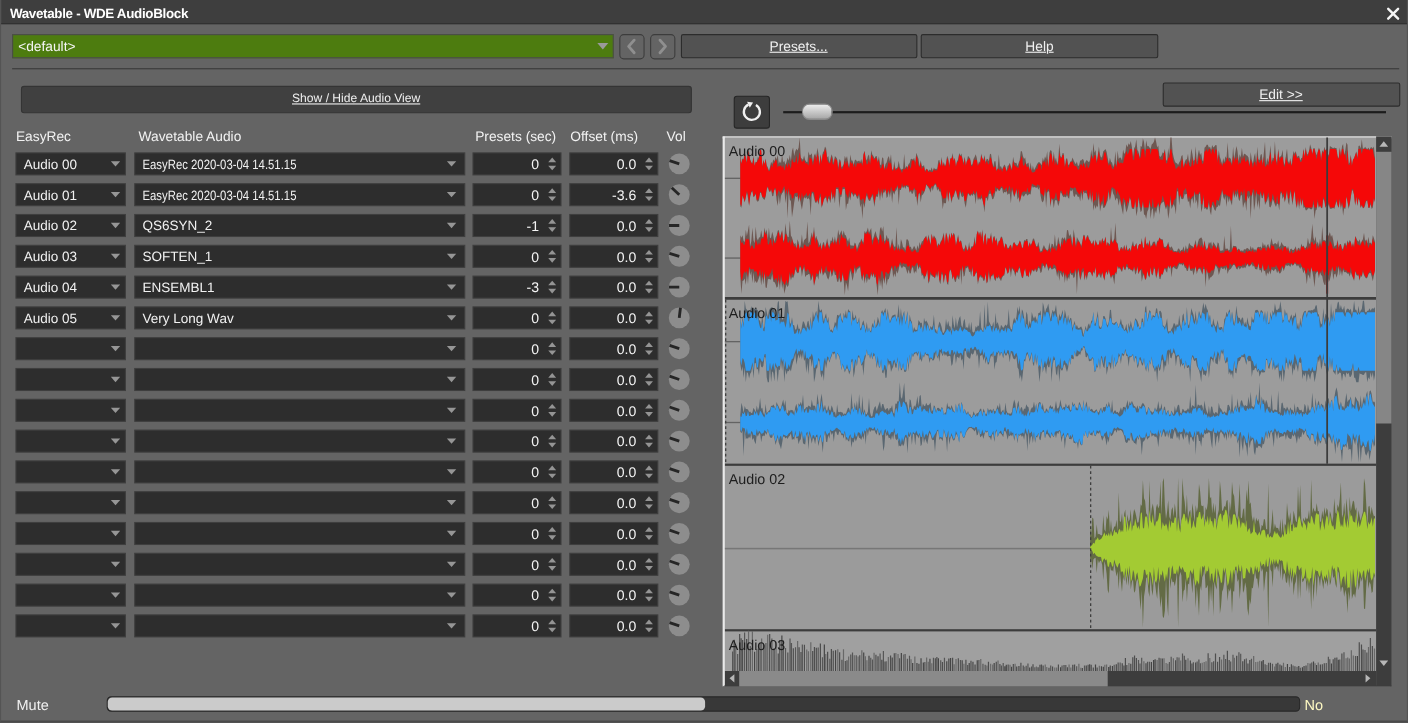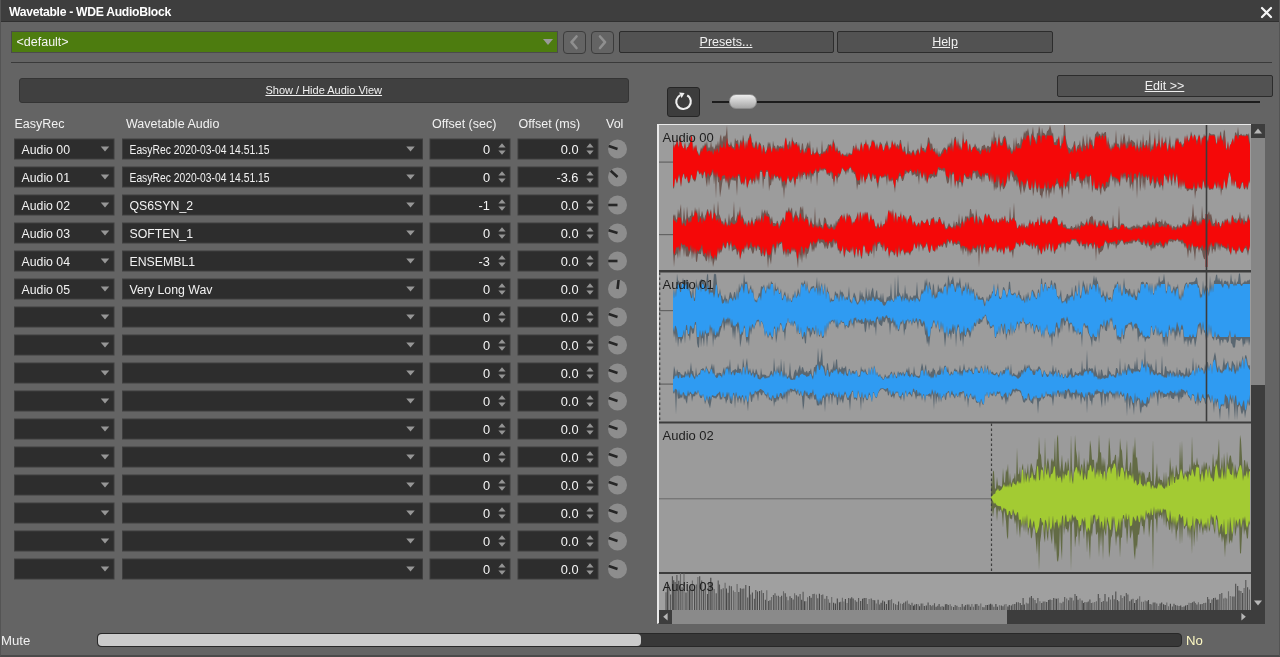--- a/index.html
+++ b/index.html
@@ -33,21 +33,21 @@
     <path d="M9 5.5 L14 11.2 L9 17" stroke="#8f8f8f" stroke-width="2.6" fill="none" stroke-linecap="round" stroke-linejoin="round"></path>
   </svg>
 <div class="abs btn" style="left:617.5px; top:31px; width:215px; height:22px;">Presets...</div>
 <div class="abs btn" style="left:836px; top:31px; width:216px; height:22px;">Help</div>
 <div class="abs btn" style="left:1055.5px; top:31px; width:216px; height:22px;margin-top:44px;">Edit &gt;&gt;</div>
 <div class="abs" style="left:9.5px; top:62px; width:1261px; height:1px; background:#3a3a3a;"></div>
 
 <div class="abs btn" style="left:17.5px; top:78px; width:610.5px; height:24.5px; background:#404040; border-color:#343434; border-radius:3px; font-size:11px; line-height:22.5px;">Show / Hide Audio View</div>
 <div class="abs hdr" style="left:13.5px; top:116.5px;">EasyRec</div>
 <div class="abs hdr" style="left:125px; top:116.5px;">Wavetable Audio</div>
-<div class="abs hdr" style="left:431px; top:116.5px;">Offset (sec)</div>
+<div class="abs hdr" style="left:431px; top:116.5px;">Presets (sec)</div>
 <div class="abs hdr" style="left:517.5px; top:116.5px;">Offset (ms)</div>
 <div class="abs hdr" style="left:605px; top:116.5px;text-align:center;">Vol</div>
 <svg class="abs" style="left:0; top:0;" width="650" height="657" font-family="Liberation Sans, sans-serif">
     <rect x="13.5" y="139" width="99.5" height="20" fill="#2d2d2d" stroke="#3e3e3e" stroke-width="1"></rect>
     <text x="20.5" y="153.5" font-size="12.3" fill="#f2f2f2">Audio 00</text>
     <polygon points="99.75,146.6 108.25,146.6 104,151.4" fill="#969696"></polygon>
     <rect x="121.5" y="139" width="300" height="20" fill="#2d2d2d" stroke="#3e3e3e" stroke-width="1"></rect>
     <text x="128.5" y="153.5" font-size="12.3" fill="#f2f2f2" textLength="140" lengthAdjust="spacingAndGlyphs">EasyRec 2020-03-04 14.51.15</text>
     <polygon points="405.25,146.6 413.75,146.6 409.5,151.4" fill="#969696"></polygon>
     <rect x="429" y="139" width="80" height="20" fill="#2d2d2d" stroke="#3e3e3e" stroke-width="1"></rect>
@@ -339,16 +339,16 @@
 
 <div class="abs" style="left:658px; top:610px; width:591.5px; height:13.5px; background:#3d3d3d;"></div>
 <div class="abs" style="left:671px; top:610px; width:335px; height:13.5px; background:#8a8a8a;"></div>
 <svg class="abs" style="left:658px; top:610px" width="13" height="13.5">
     <polygon points="4.2,6.7 8.6,2.9 8.6,10.5" fill="#b7b7b7"></polygon>
   </svg>
 <svg class="abs" style="left:1236px; top:610px" width="13" height="13.5">
     <polygon points="8.8,6.7 4.4,2.9 4.4,10.5" fill="#b7b7b7"></polygon>
   </svg>
 
-<div class="abs" style="left:0; top:633px; font-size:13.2px; color:#f0f0f0;">Mute</div>
+<div class="abs" style="left:14px; top:633px; font-size:13.2px; color:#f0f0f0;">Mute</div>
 <div class="abs" style="left:96px; top:633px; width:1085px; height:14px; border-radius:4px; background:#383838; border:1px solid #282828;"></div>
 <div class="abs" style="left:97px; top:634px; width:542.5px; height:12px; border-radius:4px; background:#cbcbcb;"></div>
 <div class="abs" style="left:1185px; top:633px; font-size:13.2px; color:#fef9c3;">No</div>
 
 </body></html>

